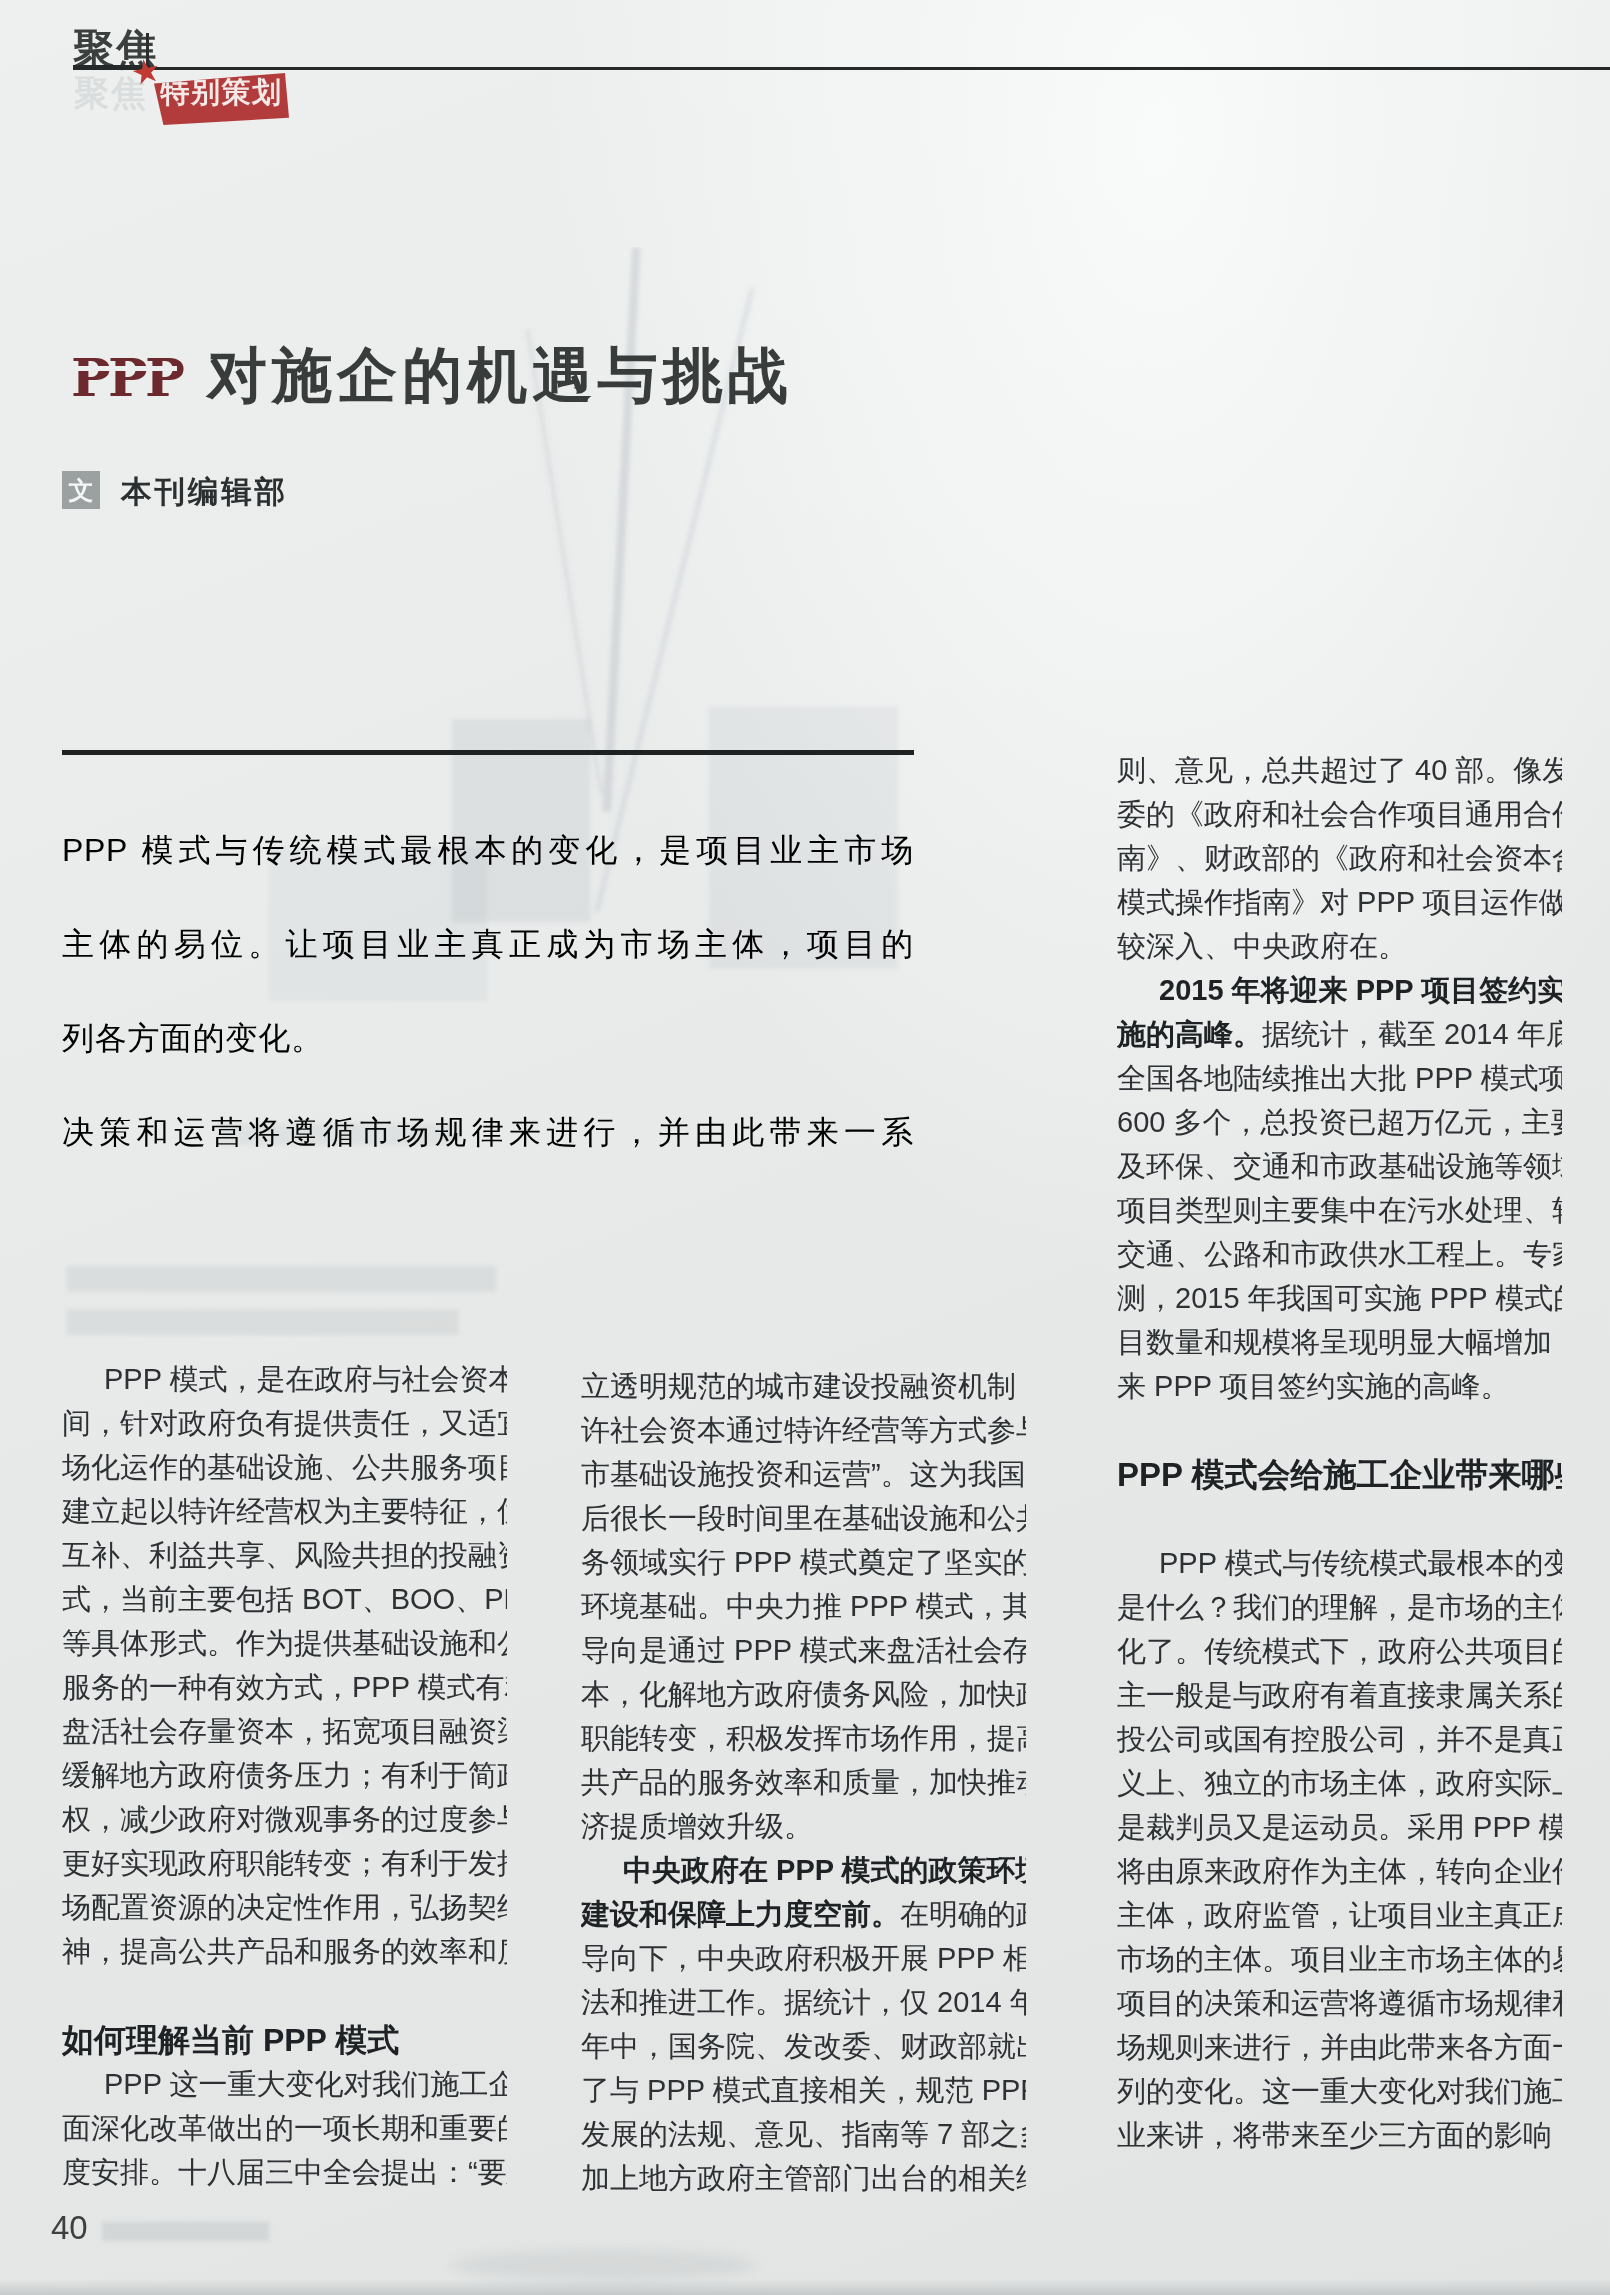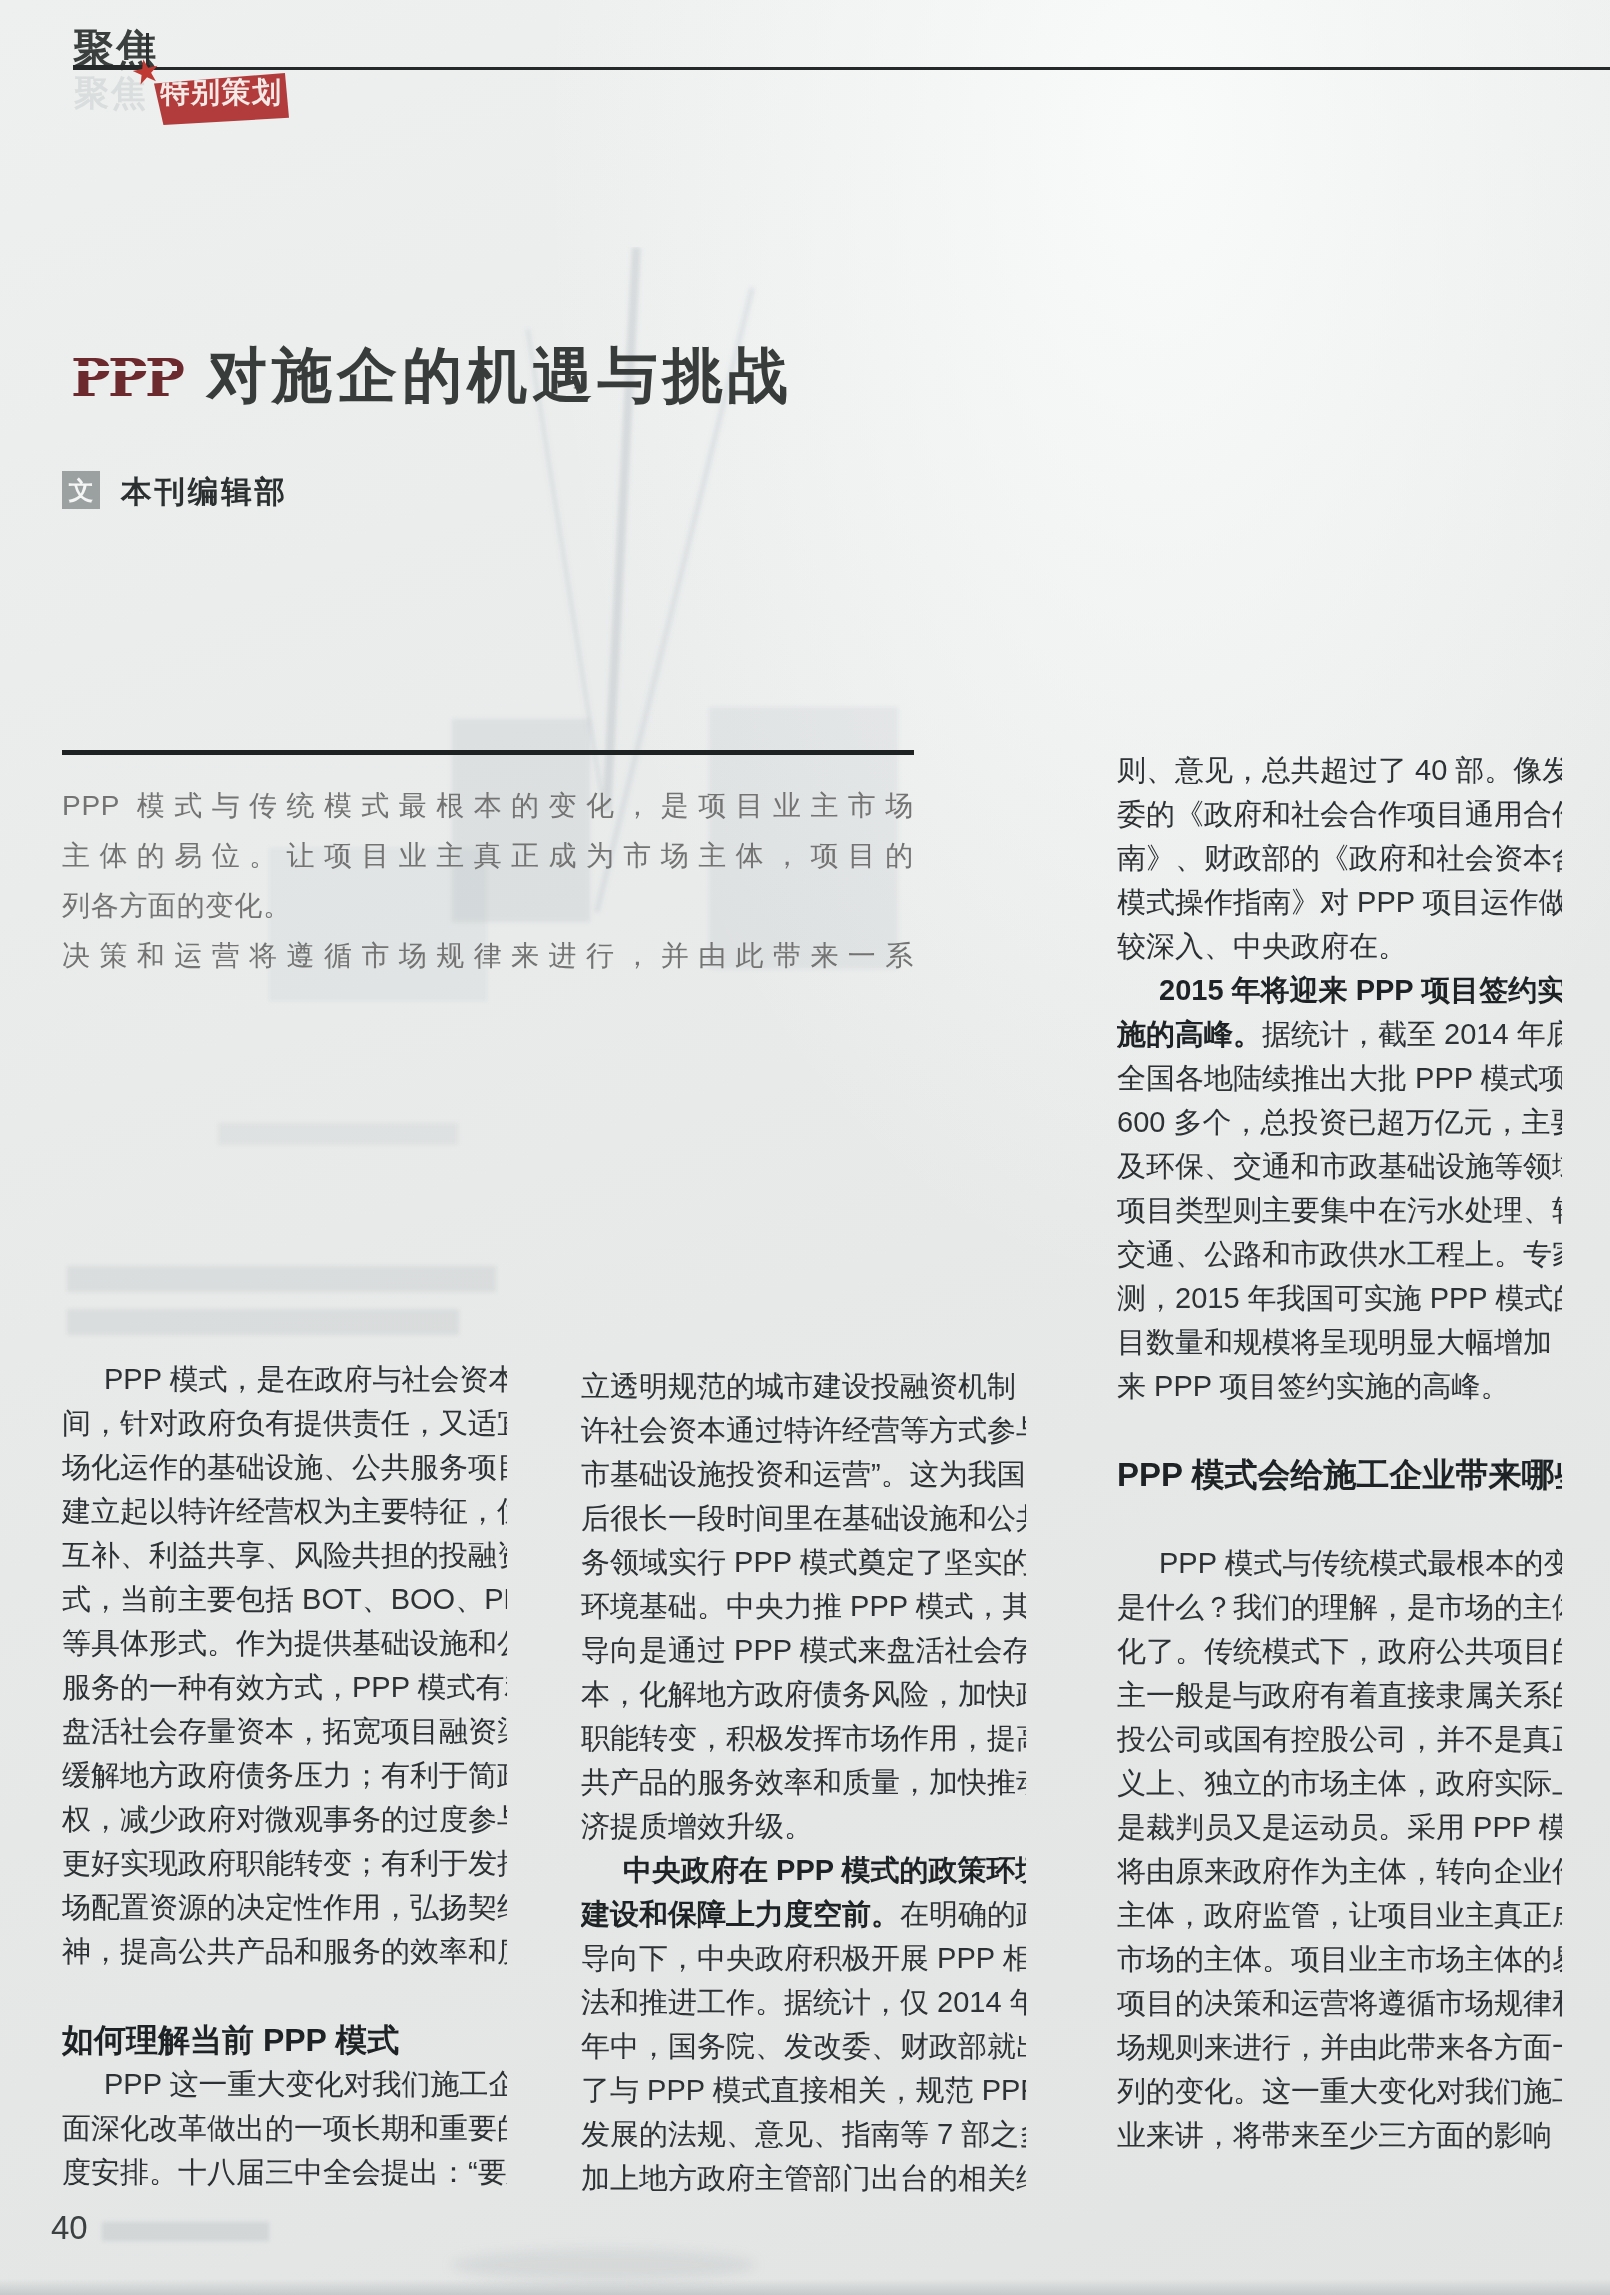--- a/index.html
+++ b/index.html
@@ -57,21 +57,21 @@
   }
 
   
   .byline-icon{left:62px;top:471px;width:38px;height:38px;background:#9ba1a1;
     display:flex;align-items:center;justify-content:center;}
   .byline-icon span{color:#f4f5f5;font-size:25px;font-weight:700;}
   .byline-author{left:121px;top:472px;font-size:30.5px;font-weight:700;color:#2b2f2f;letter-spacing:2.9px;line-height:38px;}
 
   
   .intro{left:62px;top:750px;width:852px;border-top:5.1px solid #1f2222;padding-top:26px;}
-  .intro .line{height:50px;line-height:50px;font-size:28px;color:#737373;letter-spacing:0.7px;}
+  .intro .line{height:50px;line-height:50px;font-size:32px;color:#000000;letter-spacing:0.7px;margin-top:44px;}
 
   
   .tcol{width:445px;}
   .line{height:44px;line-height:44px;font-size:29px;text-align:justify;text-align-last:justify;overflow:hidden;white-space:nowrap;}
   .line.end{text-align-last:left;}
   .line.ind{text-indent:42px;}
   .line b{font-weight:700;color:#1e2224;}
   .c1p1{left:62px;top:1357px;}
   .c1h {left:62px;top:2018px;}
   .c1h .line{font-size:32px;font-weight:700;color:#1c2022;text-align-last:left;}

